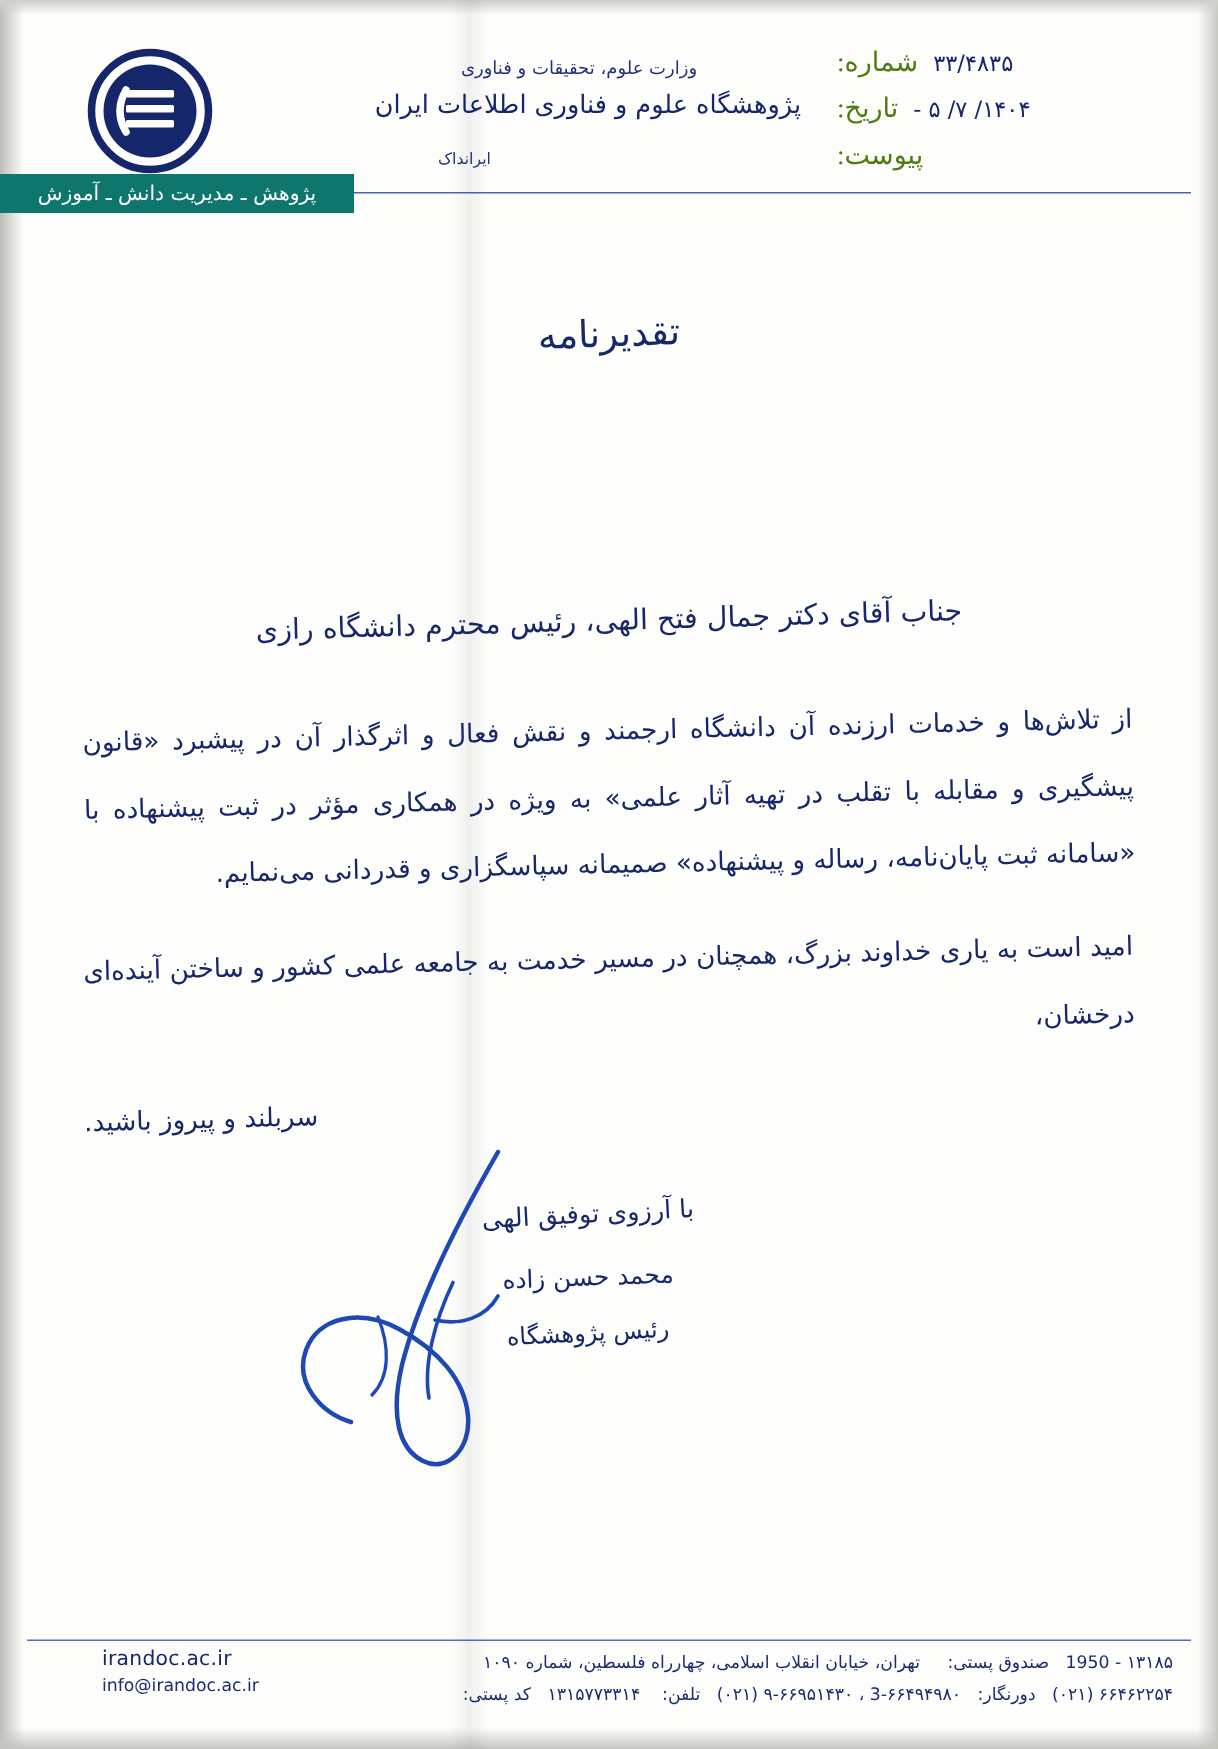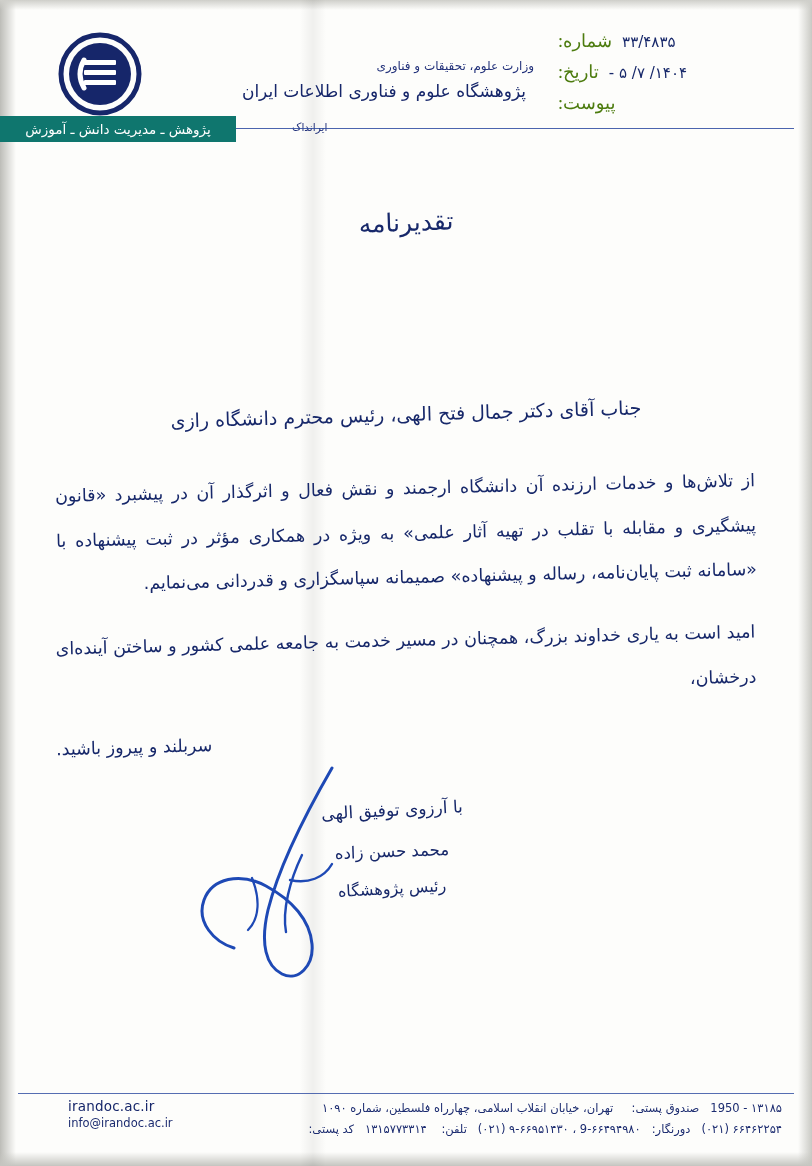--- a/index.html
+++ b/index.html
@@ -98,29 +98,28 @@
     top: 14px;
     right: 248px;
     width: 300px;
     text-align: left;
     direction: rtl;
     color: #1c2c70;
   }
   .org-ministry {
     font-size: 12px;
     color: #22317a;
-    text-align: right;
+    text-align: center;
     margin-bottom: 8px;
     padding-left: 4px;
-    margin-top: 21px;
   }
   .org-name {
     font-size: 17px;
     color: #16266a;
-    text-align: center;
+    text-align: right;
     letter-spacing: 0.2px;
   }
   .org-sub {
     font-size: 10.5px;
     color: #22317a;
     text-align: left;
     margin-top: 20px;
     padding-left: 58px;
   }
   .logo {
@@ -367,21 +366,21 @@
         &nbsp;
         <span class="nowrap">صندوق پستی:</span>
         &nbsp;&nbsp;&nbsp;
         <span class="nowrap">تهران، خیابان انقلاب اسلامی، چهارراه فلسطین، شماره ۱۰۹۰</span>
       </div>
       <div>
         <span class="nowrap">۶۶۴۶۲۲۵۴ (۰۲۱)</span>
         &nbsp;
         <span class="nowrap">دورنگار:</span>
         &nbsp;
-        <span class="nowrap">۶۶۴۹۴۹۸۰-9 ، ۶۶۹۵۱۴۳۰-۹ (۰۲۱)</span>
+        <span class="nowrap">۶۶۴۹۴۹۸۰-3 ، ۶۶۹۵۱۴۳۰-۹ (۰۲۱)</span>
         &nbsp;
         <span class="nowrap">تلفن:</span>
         &nbsp;&nbsp;
         <span class="nowrap">۱۳۱۵۷۷۳۳۱۴</span>
         &nbsp;
         <span class="nowrap">کد پستی:</span>
       </div>
     </div>
   </div>
 

